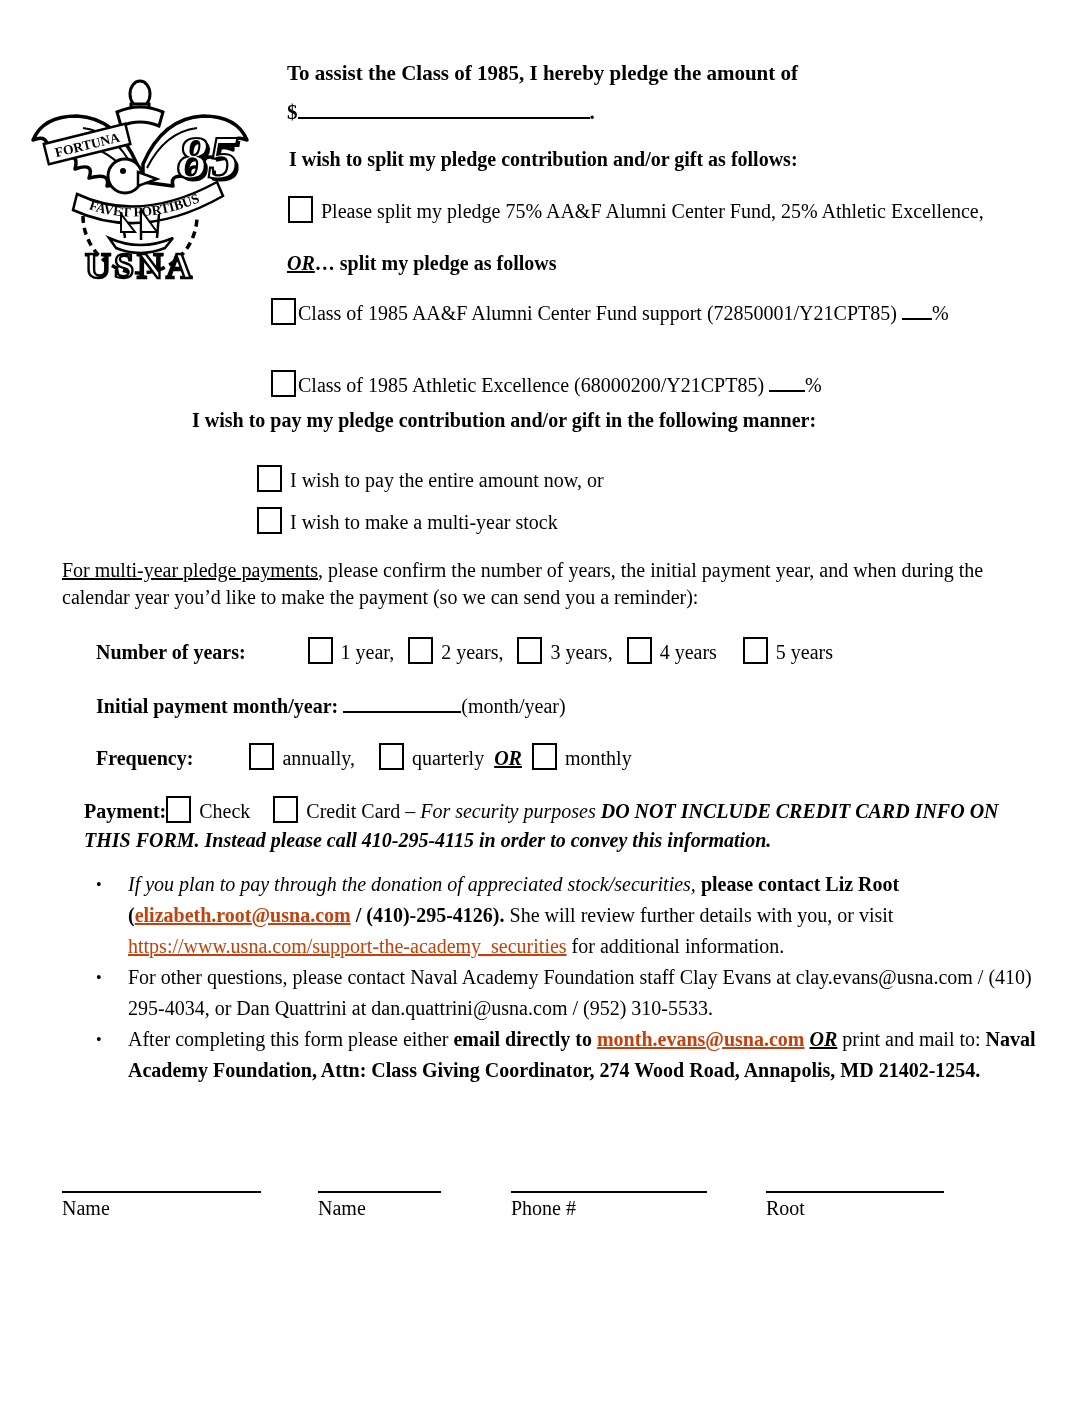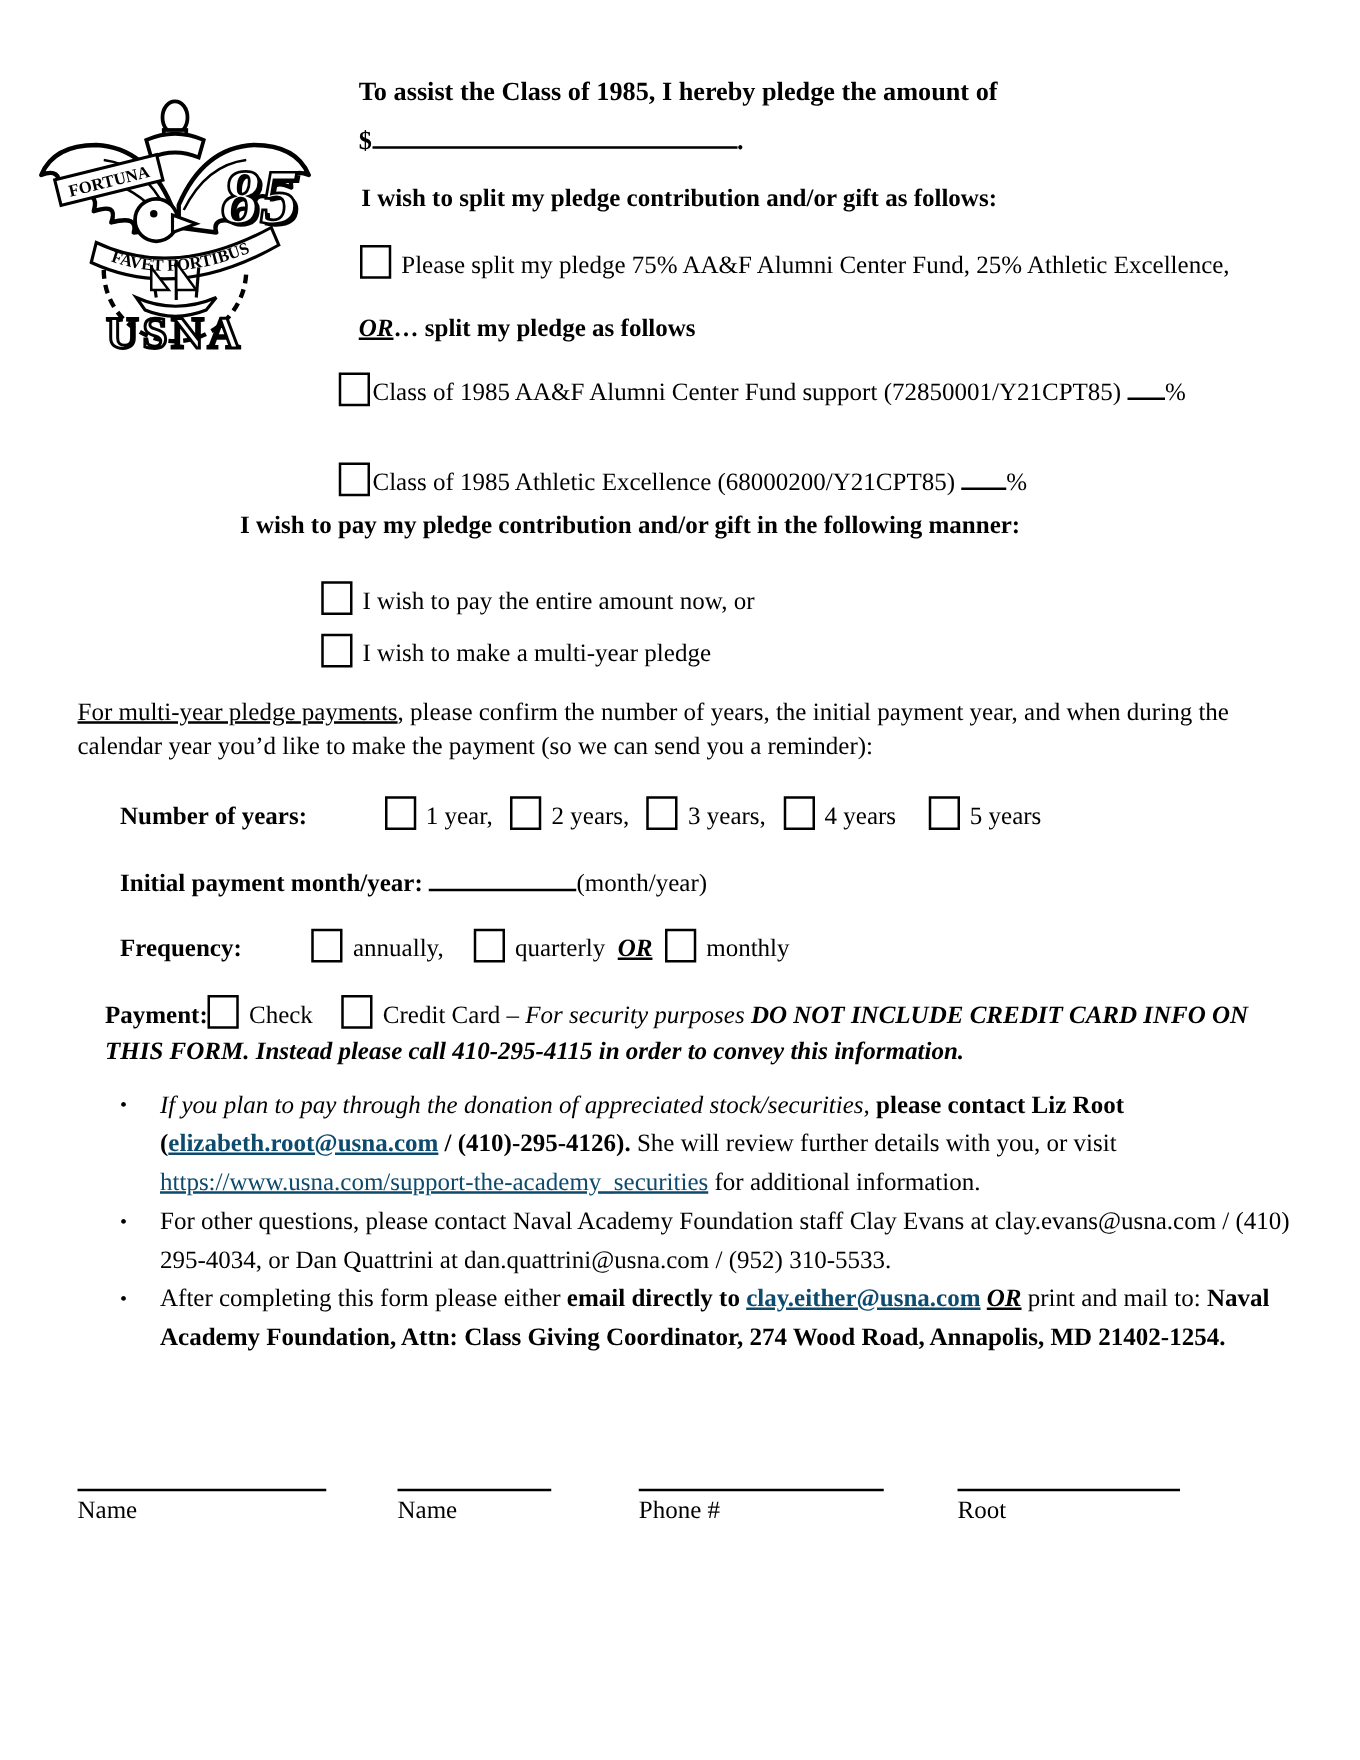--- a/index.html
+++ b/index.html
@@ -25,21 +25,21 @@
     background:#fff;
     vertical-align:-5px;
     flex:0 0 auto;
   }
   .blank{
     display:inline-block;
     border-bottom:2px solid #000;
     height:21px;
     vertical-align:baseline;
   }
-  .link{color:#0c4a6e;text-decoration:underline;}
+  .link{color:#c2410c;text-decoration:underline;}
   .link.b{font-weight:bold;}
   .row{white-space:nowrap;}
   .row .checkbox{margin-right:8px;}
   .tightrow .checkbox{margin-right:2px;}
   .optgroup{white-space:nowrap;}
   .bullet-item{
     position:relative;
     padding-left:38px;
     width:930px;
     line-height:31px;
@@ -146,21 +146,21 @@
     <span class="checkbox"></span><span>Class of 1985 Athletic Excellence (68000200/Y21CPT85)</span>&nbsp;<span class="blank" style="width:36px;"></span><span>%</span>
   </div>
 
   <div class="abs b" style="left:192px;top:407px;">I wish to pay my pledge contribution and/or gift in the following manner:</div>
 
   <div class="abs row" style="left:257px;top:465px;">
     <span class="checkbox"></span><span>I wish to pay the entire amount now, or</span>
   </div>
 
   <div class="abs row" style="left:257px;top:507px;">
-    <span class="checkbox"></span><span>I wish to make a multi-year pledge</span>
+    <span class="checkbox"></span><span>I wish to make a multi-year stock</span>
   </div>
 
   <div class="abs" style="left:62px;top:557px;width:978px;">
     <span class="u">For multi-year pledge payments</span><span>, please confirm the number of years, the initial payment year, and when during the calendar year you’d like to make the payment (so we can send you a reminder):</span>
   </div>
 
   <div class="abs row" style="left:96px;top:637px;">
     <span class="b" style="margin-right:62px;">Number of years:</span><span class="optgroup" style="margin-right:14px;"><span class="checkbox"></span><span>1 year,</span></span><span class="optgroup" style="margin-right:14px;"><span class="checkbox"></span><span>2 years,</span></span><span class="optgroup" style="margin-right:14px;"><span class="checkbox"></span><span>3 years,</span></span><span class="optgroup" style="margin-right:26px;"><span class="checkbox"></span><span>4 years</span></span><span class="optgroup"><span class="checkbox"></span><span>5 years</span></span>
   </div>
 
@@ -181,21 +181,21 @@
 
     <div class="bullet-item">
       <span class="bullet-marker">•</span><span class="i">If you plan to pay through the donation of appreciated stock/securities,</span><span class="b"> please contact Liz Root (</span><a class="link b" href="#">elizabeth.root@usna.com</a><span class="b"> / (410)-295-4126).</span><span> She will review further details with you, or visit </span><a class="link" href="#">https://www.usna.com/support-the-academy_securities</a><span> for additional information.</span>
     </div>
 
     <div class="bullet-item">
       <span class="bullet-marker">•</span><span>For other questions, please contact Naval Academy Foundation staff Clay Evans at clay.evans@usna.com / (410) 295-4034, or Dan Quattrini at dan.quattrini@usna.com / (952) 310-5533.</span>
     </div>
 
     <div class="bullet-item">
-      <span class="bullet-marker">•</span><span>After completing this form please either </span><span class="b">email directly to </span><a class="link b" href="#">clay.either@usna.com</a><span> </span><span class="b i u">OR</span><span> print and mail to: </span><span class="b">Naval Academy Foundation, Attn: Class Giving Coordinator, 274 Wood Road, Annapolis, MD 21402-1254.</span>
+      <span class="bullet-marker">•</span><span>After completing this form please either </span><span class="b">email directly to </span><a class="link b" href="#">month.evans@usna.com</a><span> </span><span class="b i u">OR</span><span> print and mail to: </span><span class="b">Naval Academy Foundation, Attn: Class Giving Coordinator, 274 Wood Road, Annapolis, MD 21402-1254.</span>
     </div>
 
   </div>
 
   <div class="abs sigline" style="left:62px;top:1191px;width:199px;">
     <span>Name</span>
   </div>
   <div class="abs sigline" style="left:318px;top:1191px;width:123px;">
     <span>Name</span>
   </div>

